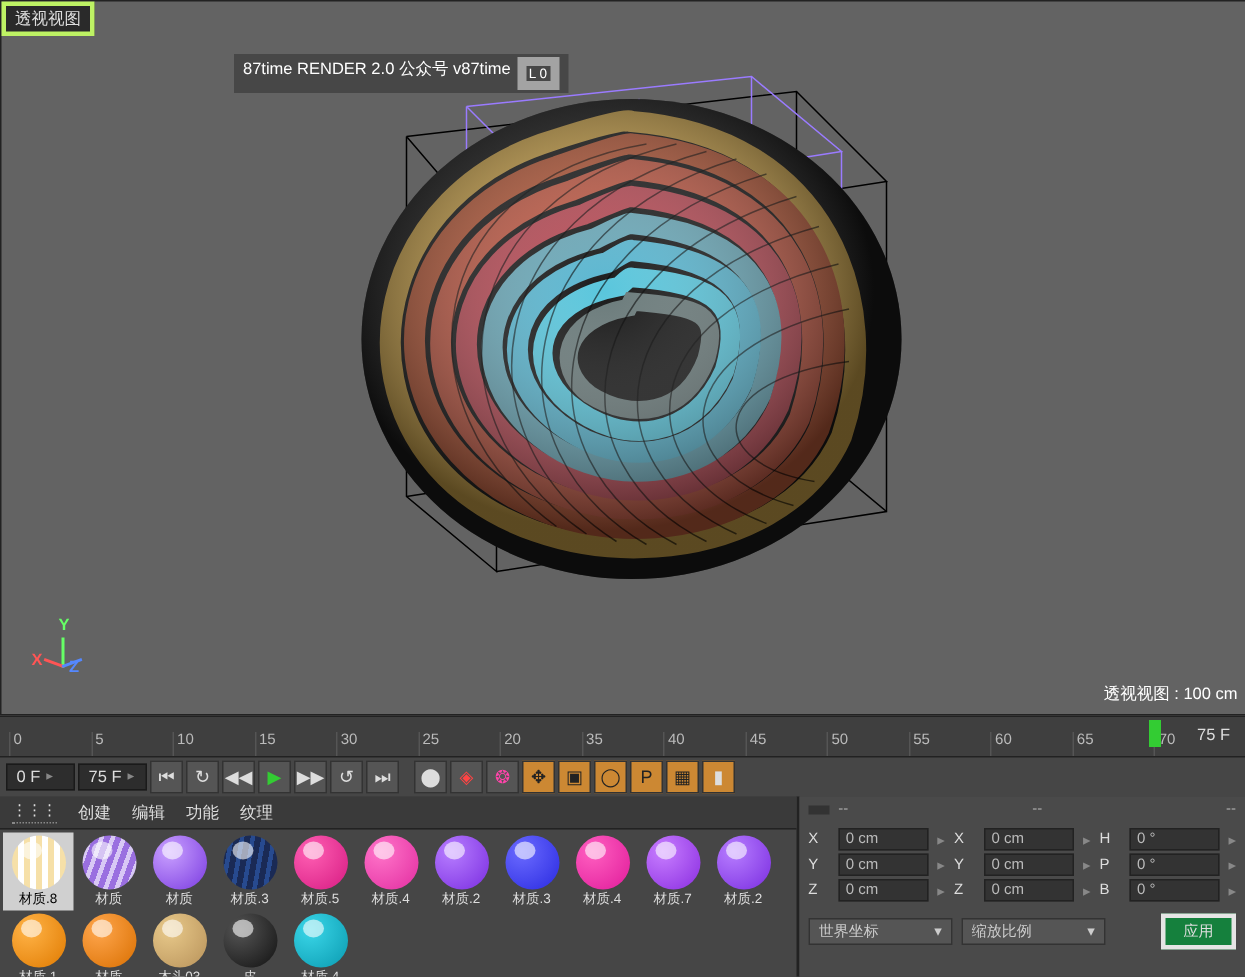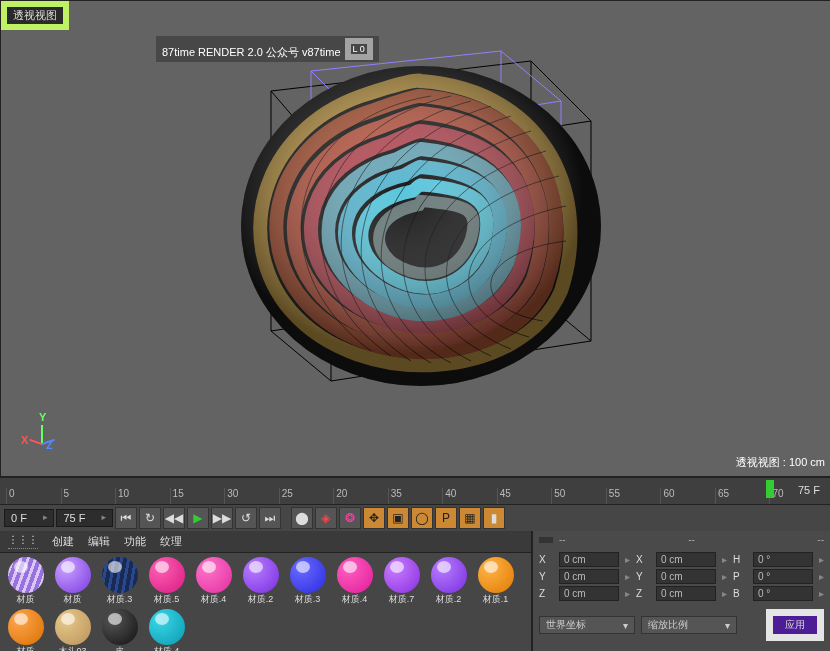--- a/index.html
+++ b/index.html
@@ -1,18 +1,18 @@
 <!DOCTYPE html>
 <html><head>
 <meta charset="utf-8">
 <style>
   html,body{margin:0;padding:0;width:830px;height:651px;background:#3a3a3a;font-family:Arial,"Microsoft YaHei",sans-serif;font-size:11px;color:#ccc;overflow:hidden}
   .viewport{position:relative;width:830px;height:475px;background:#636363;border:1px solid #222}
-  .vp-label{position:absolute;left:0;top:0;background:#2a2a2a;border:6px solid #bef264;padding:1px 6px;color:#ddd;font-size:11px}
-  .hud{position:absolute;left:155px;top:35px;background:rgba(60,60,60,.7);color:#fff;padding:2px 6px;font-size:11px;display:flex;align-items:flex-end;gap:4px}
+  .vp-label{position:absolute;left:0;top:0;background:#2a2a2a;border:3px solid #bef264;padding:1px 6px;color:#ddd;font-size:11px}
+  .hud{position:absolute;left:155px;top:35px;background:rgba(60,60,60,.7);color:#fff;padding:2px 6px;font-size:11px;display:flex;align-items:flex-start;gap:4px}
   .hud .box{display:inline-block;border:6px solid #a3a3a3;padding:0 2px;font-size:9px}
   .axis{position:absolute;left:20px;bottom:25px;width:40px;height:40px}
   .axis .y{position:absolute;left:18px;top:0;color:#6f6;font-weight:bold}
   .axis .x{position:absolute;left:0;bottom:5px;color:#f55;font-weight:bold}
   .axis .z{position:absolute;left:25px;bottom:0;color:#58f;font-weight:bold}
   .axis-line{position:absolute;left:20px;top:14px;width:2px;height:20px;background:#6f6}
   .axis-line2{position:absolute;left:8px;top:30px;width:14px;height:2px;background:#f55;transform:rotate(20deg)}
   .axis-line3{position:absolute;left:20px;top:30px;width:14px;height:2px;background:#58f;transform:rotate(-20deg)}
   .grid-label{position:absolute;right:6px;bottom:6px;color:#fff;font-size:11px}
   
@@ -21,21 +21,21 @@
   .cube line{stroke:#000;stroke-width:1}
   .bbox line{stroke:#9a7bff;stroke-width:1}
   .torus{position:absolute;left:30px;top:30px;width:400px;height:360px}
   
   .timeline{width:830px;background:#3f3f3f;border-top:1px solid #222}
   .ruler{display:flex;align-items:flex-end;height:26px;padding:0 6px;position:relative}
   .ruler .tick{flex:1;text-align:left;color:#bbb;font-size:10px;border-left:1px solid #555;padding-left:2px;height:16px}
   .ruler .marker{position:absolute;right:56px;top:2px;width:8px;height:18px;background:#3c3}
   .ruler .endval{position:absolute;right:10px;top:6px;color:#ddd}
   .playbar{display:flex;align-items:center;height:26px;background:#464646;border-top:1px solid #222;padding:0 4px;gap:2px}
-  .field{background:#2d2d2d;border:1px solid #1a1a1a;color:#ddd;padding:2px 6px;font-size:11px;display:flex;align-items:flex-start;gap:16px;min-width:32px}
+  .field{background:#2d2d2d;border:1px solid #1a1a1a;color:#ddd;padding:2px 6px;font-size:11px;display:flex;align-items:flex-start;gap:4px;min-width:32px}
   .field.wide{flex:1;justify-content:space-between}
   .arrow{color:#888;font-size:9px;cursor:pointer}
   .btn{width:20px;height:20px;background:#555;border:1px solid #333;display:flex;align-items:center;justify-content:center;color:#ddd;font-size:12px;cursor:pointer}
   .btn.play{color:#3c3}
   .btn.orange{background:#cc8833;color:#222}
   .btn.red{color:#f44}
   .btn.mag{color:#f4a}
   
   .bottom{display:flex;width:830px;height:122px;background:#464646}
   .mat-panel{width:614px;border-right:2px solid #222}
@@ -52,21 +52,21 @@
   
   .attr{flex:1;background:#4a4a4a;font-size:10px}
   .attr-head{display:flex;padding:3px 6px;align-items:center;gap:6px;color:#aaa}
   .attr-head .mm{background:#333;width:14px;height:6px}
   .attr-rows{padding:2px 6px}
   .arow{display:flex;align-items:center;gap:6px;margin:2px 0}
   .arow .k{width:14px;color:#ddd}
   .arow .v{background:#333;border:1px solid #222;padding:1px 4px;width:50px;color:#bbb}
   .arow .spn{color:#888}
   .dd{background:#555;border:1px solid #333;padding:1px 6px;color:#ccc;display:flex;justify-content:space-between;align-items:center;width:82px}
-  .apply{background:#4c1d95;border:7px solid #e5e5e5;padding:2px 12px;color:#ddd;cursor:pointer}
+  .apply{background:#15803d;border:3px solid #e5e5e5;padding:2px 12px;color:#ddd;cursor:pointer}
   svg{display:block}
 </style>
 </head>
 <body>
 
 <div class="viewport">
   <div class="vp-label">透视视图</div>
   <div class="hud">
     <span>87time RENDER 2.0  公众号 v87time</span>
     <span class="box">L 0</span>
@@ -193,20 +193,24 @@
 <div class="bottom">
   <div class="mat-panel">
     <div class="mat-menu">
       <span class="mm">⋮⋮⋮</span>
       <span>创建</span>
       <span>编辑</span>
       <span>功能</span>
       <span>纹理</span>
     </div>
     <div class="swatches" id="swatches">
+        <div class="swatch sel">
+          <div class="ball" style="background: repeating-linear-gradient(90deg, rgb(246, 224, 168) 0px, rgb(246, 224, 168) 4px, rgb(255, 255, 255) 4px, rgb(255, 255, 255) 8px);"></div>
+          <div class="lbl">材质.8</div>
+        </div>
         <div class="swatch">
           <div class="ball" style="background: repeating-linear-gradient(110deg, rgb(154, 111, 224) 0px, rgb(154, 111, 224) 4px, rgb(216, 200, 245) 4px, rgb(216, 200, 245) 7px);"></div>
           <div class="lbl">材质</div>
         </div>
         <div class="swatch">
           <div class="ball" style="background: radial-gradient(circle at 30% 30%, rgb(201, 160, 255), rgb(122, 59, 224));"></div>
           <div class="lbl">材质</div>
         </div>
         <div class="swatch">
           <div class="ball" style="background: repeating-linear-gradient(100deg, rgb(26, 42, 85) 0px, rgb(26, 42, 85) 4px, rgb(39, 74, 143) 4px, rgb(39, 74, 143) 7px);"></div>

